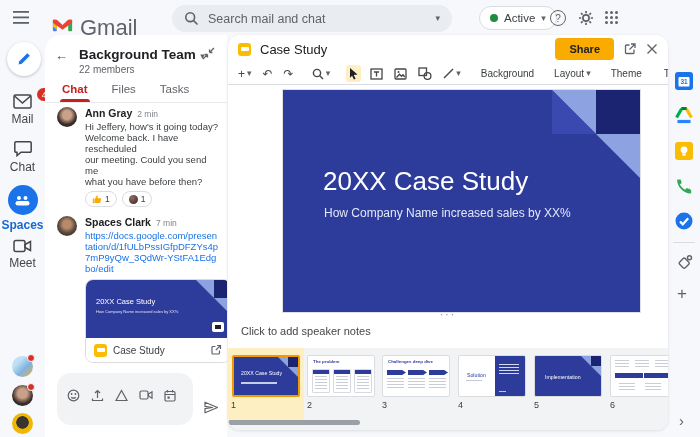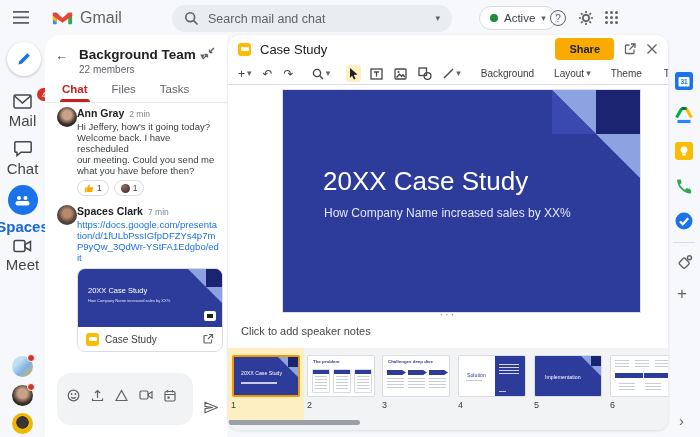--- a/index.html
+++ b/index.html
@@ -4,59 +4,59 @@
 <style>
   * { margin:0; padding:0; box-sizing:border-box; }
   html,body { width:700px; height:437px; overflow:hidden; }
   body { background:#f6f8fc; font-family:"Liberation Sans","DejaVu Sans",sans-serif; color:#202124; position:relative; }
   svg { display:block; }
 
   
   .topbar { position:absolute; top:0; left:0; right:0; height:36px; }
   .hamburger { position:absolute; left:13px; top:11px; cursor:pointer; }
   .gmail-logo { position:absolute; left:52px; top:9px; display:flex; align-items:center; gap:7px; }
-  .gmail-word { font-size:16px; color:#5f6368; }
+  .gmail-word { font-size:22px; color:#5f6368;margin-top:6px; }
   .searchbar { position:absolute; left:172px; top:5px; width:280px; height:27px; background:#e9edf1; border-radius:14px; display:flex; align-items:center; padding:0 12px; gap:9px; }
   .search-text { font-size:12.5px; color:#5f6368; flex:1; }
   .caret { font-size:9px; color:#5f6368; line-height:1; }
   .status-pill { position:absolute; left:479px; top:6px; height:24px; background:#fff; border:1px solid #dadce0; border-radius:13px; display:flex; align-items:center; gap:6px; padding:0 10px; }
   .status-dot { width:8px; height:8px; border-radius:50%; background:#1e8e3e; }
   .status-text { font-size:11.5px; color:#3c4043; }
   .tb-ico { position:absolute; top:10px; cursor:pointer; }
   .help-circ { width:16px; height:16px; border:1.5px solid #5f6368; border-radius:50%; font-size:10px; color:#5f6368; display:flex; align-items:center; justify-content:center; }
   .account-pill { position:absolute; right:2px; top:3px; height:30px; width:74px; background:#fff; border-radius:15px; box-shadow:0 1px 2px rgba(60,64,67,.2); display:flex; align-items:center; padding:0 3px 0 9px; gap:5px; }
   .google-word { font-size:13.5px; font-weight:bold; letter-spacing:-.3px; }
   .avatar { border-radius:50%; }
   .av-top { width:24px; height:24px; background:radial-gradient(circle at 50% 38%, #caa287 30%, #4a3a32 62%, #23201e 100%); }
 
   
   .rail { position:absolute; left:0; top:36px; width:45px; bottom:0; }
   .compose-btn { position:absolute; left:7px; top:6px; width:34px; height:34px; background:#fff; border-radius:50%; box-shadow:0 1px 3px rgba(60,64,67,.3); display:flex; align-items:center; justify-content:center; cursor:pointer; }
   .rail-item { position:absolute; left:0; width:45px; display:flex; flex-direction:column; align-items:center; gap:3px; cursor:pointer; }
-  .rail-label { font-size:15px; color:#444746; }
+  .rail-label { font-size:12px; color:#444746; }
   .rail-label.active { color:#1967d2; font-weight:bold; }
   .spaces-circle { width:30px; height:30px; border-radius:50%; background:#1a73e8; display:flex; align-items:center; justify-content:center; }
   .mail-badge { position:absolute; left:24px; top:-6px; min-width:14px; height:13px; background:#d93025; border-radius:7px; color:#fff; font-size:8.5px; display:flex; align-items:center; justify-content:center; padding:0 3px; }
   .contact { position:absolute; left:12px; width:21px; height:21px; border-radius:50%; cursor:pointer; }
   .presence { position:absolute; right:-2px; top:-2px; width:8px; height:8px; background:#d93025; border:1.5px solid #f6f8fc; border-radius:50%; }
 
   
   .chat-panel { position:absolute; left:45px; top:35px; width:182px; bottom:0; background:#fff; border-radius:16px 0 0 0; }
   .chat-header { position:relative; padding:10px 10px 0 12px; }
   .back { position:absolute; left:10px; top:13px; font-size:13px; color:#444746; cursor:pointer; }
   .space-title-wrap { margin-left:22px; }
   .space-title { font-size:13.5px; font-weight:bold; color:#202124; display:inline; }
   .space-members { font-size:10px; color:#5f6368; margin-top:1px; }
   .collapse { position:absolute; right:12px; top:12px; cursor:pointer; }
   .tabs { display:flex; gap:24px; padding:8px 0 0 17px; border-bottom:1px solid #e8eaed; }
   .tab { font-size:11.5px; color:#5f6368; padding-bottom:7px; cursor:pointer; position:relative; }
   .tab.active { color:#c5221f; font-weight:bold; }
   .tab.active::after { content:""; position:absolute; left:-2px; right:-2px; bottom:0; height:3px; background:#c5221f; border-radius:3px 3px 0 0; }
   .messages { position:absolute; left:0; right:0; top:64px; bottom:72px; padding:8px 8px 0 12px; overflow:hidden; }
-  .msg { display:flex; margin-bottom:9px; }
+  .msg { display:flex; gap:8px; margin-bottom:9px; }
   .msg-av { width:20px; height:20px; border-radius:50%; flex:none; }
   .av-ann { background:radial-gradient(circle at 50% 40%, #c9a189 28%, #3a2e28 60%, #1f1b19 100%); }
   .av-jeff { background:radial-gradient(circle at 50% 42%, #b98a6a 26%, #5a4a40 55%, #23201e 100%); }
   .msg-body { flex:1; min-width:0; }
   .msg-head { display:flex; align-items:baseline; gap:5px; margin-bottom:2px; }
   .msg-author { font-size:10.5px; font-weight:bold; color:#202124; }
   .msg-time { font-size:8.5px; color:#80868b; }
   .msg-line { font-size:9.5px; line-height:11px; color:#3c4043; }
   .msg-link { font-size:9.5px; line-height:11px; color:#1a73e8; word-break:break-all; cursor:pointer; }
   .reactions { display:flex; gap:5px; margin-top:4px; }

